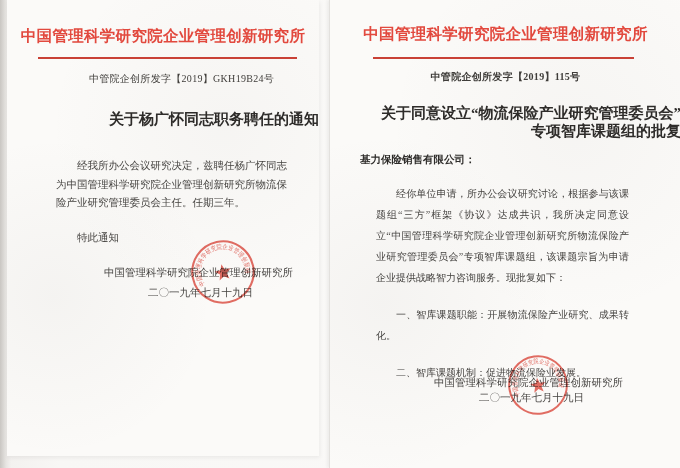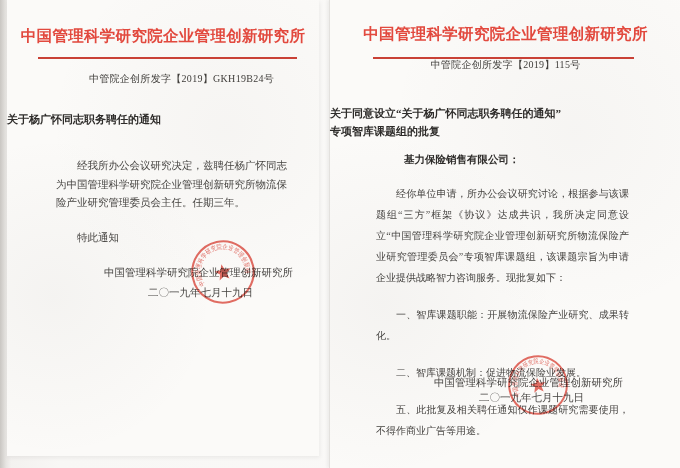--- a/index.html
+++ b/index.html
@@ -53,37 +53,36 @@
   .page-left .red-rule{left:31px;top:57px;width:259px;}
   .page-right .red-rule{left:43px;top:57px;width:261px;}
   .doc-number{
     position:absolute;left:0;right:0;
     text-align:center;
     font-size:10px;
     color:#3f3d3a;
     letter-spacing:0.3px;
   }
   .page-left .doc-number{top:72px;padding-left:37px;}
-  .page-right .doc-number{top:58px;}
+  .page-right .doc-number{top:70px;font-weight:bold;}
   .doc-title{
-    position:absolute;left:0;right:16px;
-    text-align:left;
+    position:absolute;left:0;right:0;
+    text-align:right;
     font-weight:bold;
-    font-size:11px;
+    font-size:15px;
     color:#2e2c2a;
     line-height:18px;
   }
   .page-left .doc-title{top:110px;}
   .page-right .doc-title{top:104px;}
   .addressee{
     position:absolute;left:30px;top:153px;
     font-weight:bold;
     font-size:10.5px;
     color:#2e2c2a;
-    margin-left:44px;
   }
   .body-block{position:absolute;}
   .page-left .body-block{
     left:33px;top:141px;width:263px;
     font-size:10.5px;line-height:18.5px;
   }
   .page-right .body-block{
     left:30px;top:167px;width:285px;
     font-size:10px;line-height:21px;
   }
@@ -142,31 +141,30 @@
       </text>
       <polygon fill="#e15a50" points="50,38 53.2,46.6 62.4,47 55.2,52.7 57.6,61.5 50,56.5 42.4,61.5 44.8,52.7 37.6,47 46.8,46.6"></polygon>
     </svg>
   </div>
 
   <div class="page page-right">
     <div class="org-name">中国管理科学研究院企业管理创新研究所</div>
     <div class="red-rule"></div>
     <div class="doc-number">中管院企创所发字【2019】115号</div>
     <div class="doc-title">
-      <div>关于同意设立“关于杨广怀同志职务聘任的通知”</div>
+      <div>关于同意设立“物流保险产业研究管理委员会”</div>
       <div>专项智库课题组的批复</div>
     </div>
 
     <div class="addressee">基力保险销售有限公司：</div>
 
     <div class="body-block">
       <p>经你单位申请，所办公会议研究讨论，根据参与该课题组“三方”框架《协议》达成共识，我所决定同意设立“中国管理科学研究院企业管理创新研究所物流保险产业研究管理委员会”专项智库课题组，该课题宗旨为申请企业提供战略智力咨询服务。现批复如下：</p>
       <p>一、智库课题职能：开展物流保险产业研究、成果转化。</p>
       <p>二、智库课题机制：促进物流保险业发展。</p>
-      <p>五、此批复及相关聘任通知仅作课题研究需要使用，不得作商业广告等用途。</p>
     </div>
 
     <div class="signature">中国管理科学研究院企业管理创新研究所</div>
     <div class="sig-date">二〇一九年七月十九日</div>
 
     <svg class="seal" viewBox="0 0 100 100">
       <circle cx="50" cy="50" r="46.5" fill="none" stroke="#e15a50" stroke-width="3.2"></circle>
       <path id="sealArcR" d="M 19 63 A 34 34 0 1 1 81 63" fill="none"></path>
       <text font-size="10" fill="#df554b" letter-spacing="0.5">
         <textPath href="#sealArcR" startOffset="0" textLength="148" lengthAdjust="spacingAndGlyphs">中国管理科学研究院企业管理创新研究所</textPath>

